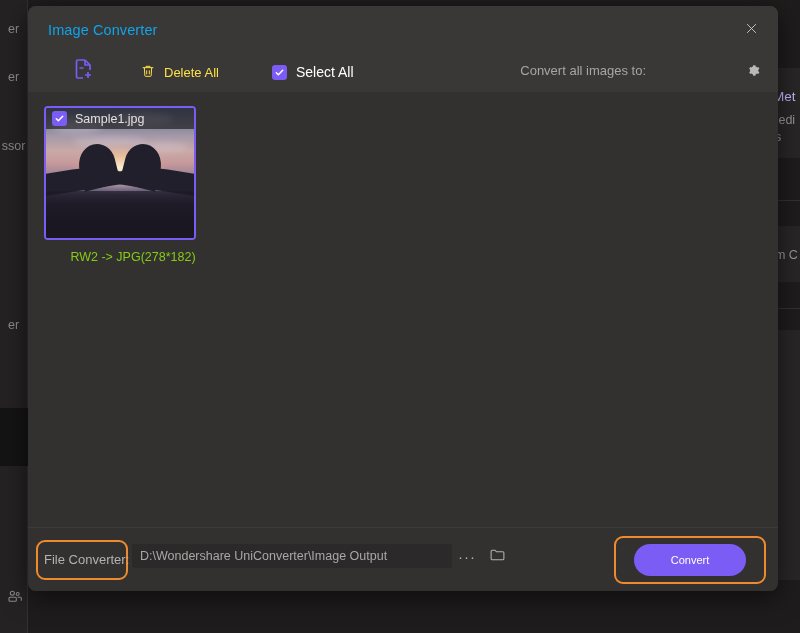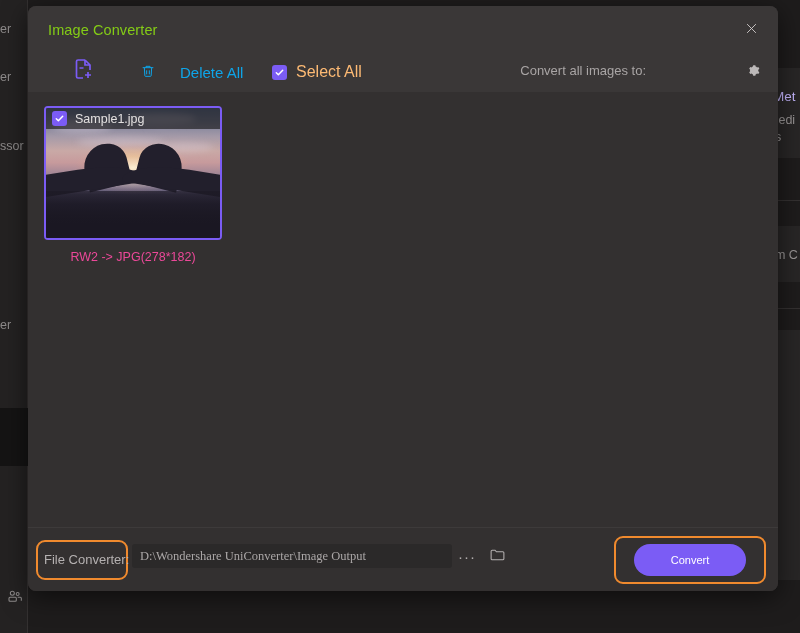--- a/index.html
+++ b/index.html
@@ -15,21 +15,21 @@
   .app-bg { position: absolute; inset: 0; background: #1e1c1c; }
 
   .bg-sidebar {
     position: absolute; left: 0; top: 0; width: 28px; height: 633px;
     background: #242222;
     border-right: 1px solid #343131;
   }
   .bg-side-label {
     position: absolute; left: 0; width: 28px;
     color: #8d8a8a; font-size: 12.5px; white-space: nowrap;
-    text-align: left; padding-right: 1px;
+    text-align: center; padding-right: 1px;
     overflow: hidden;
   }
   .bg-side-active {
     position: absolute; left: 0; width: 28px; height: 58px;
     background: #151414;
   }
   .bg-people-icon {
     position: absolute; left: 6px; top: 588px;
     width: 18px; height: 16px; color: #8d8a8a;
   }
@@ -58,44 +58,44 @@
     box-shadow: 0 6px 26px rgba(0,0,0,0.55);
     overflow: hidden;
   }
 
   .dlg-header {
     position: absolute; left: 0; top: 0; width: 100%; height: 86px;
     background: #3a3737;
   }
   .dlg-title {
     position: absolute; left: 20px; top: 16px;
-    font-size: 14.5px; color: #84cc16;
+    font-size: 14.5px; color: #0ea5e9;
     letter-spacing: .1px;
   }
   .dlg-close {
     position: absolute; right: 12px; top: 10px;
     width: 30px; height: 28px;
     display: flex; align-items: center; justify-content: center;
     color: #cdc9c9; border-radius: 4px;
   }
   .tb-addfile {
     position: absolute; left: 40px; top: 50px;
     width: 30px; height: 30px;
     display: flex; align-items: center; justify-content: center;
     color: #7b5cf5;
   }
   .tb-delete {
     position: absolute; left: 112px; top: 54px;
-    height: 24px; display: flex; align-items: center; gap: 24px;
-    color: #0ea5e9; font-size: 15px;
+    height: 24px; display: flex; align-items: center; gap: 8px;
+    color: #fde047; font-size: 13px;
   }
   .tb-selectall {
     position: absolute; left: 244px; top: 54px;
     height: 24px; display: flex; align-items: center; gap: 9px;
-    color: #fdba74; font-size: 16px;
+    color: #ffffff; font-size: 14px;
   }
   .chk {
     width: 15px; height: 15px; border-radius: 3px;
     background: #7b5cf5;
     display: flex; align-items: center; justify-content: center;
     flex: 0 0 auto;
   }
   .chk svg { width: 11px; height: 11px; }
 
   .tb-convert-to {
@@ -125,21 +125,21 @@
     position: absolute; left: 0; top: 86px; right: 0; bottom: 64px;
     background: #333030;
     padding: 14px 16px;
     overflow: hidden;
   }
   .file-grid { display: flex; flex-wrap: wrap; gap: 14px; }
 
   .file-card { width: 178px; }
   .thumb-wrap {
     position: relative;
-    width: 178px; height: 134px;
+    width: 152px; height: 134px;
     border: 2px solid #7b5cf5;
     border-radius: 4px;
     overflow: hidden;
     background: #000;
   }
   .thumb-img {
     position: absolute; inset: 0;
     background:
       radial-gradient(ellipse 42% 26% at 50% 46%, rgba(255,243,214,0.95) 0%, rgba(255,214,150,0.55) 34%, rgba(255,170,120,0.12) 62%, rgba(0,0,0,0) 80%),
       linear-gradient(to bottom,
@@ -199,21 +199,21 @@
     background: rgba(20,18,18,0.62);
     display: flex; align-items: center; gap: 8px;
     padding: 0 6px;
   }
   .thumb-name {
     color: #e3e0e0; font-size: 12.5px;
     white-space: nowrap; overflow: hidden; text-overflow: ellipsis;
   }
   .file-caption {
     margin-top: 10px; text-align: center;
-    color: #ec4899; font-size: 12.5px;
+    color: #84cc16; font-size: 12.5px;
   }
 
   
   .dlg-footer {
     position: absolute; left: 0; bottom: 0; width: 100%; height: 64px;
     background: #333030;
     border-top: 1px solid #3d3a3a;
   }
   .hl-ring {
     position: absolute;
@@ -226,21 +226,21 @@
   .footer-label {
     position: absolute; left: 16px; top: 24px;
     color: #b5b1b1; font-size: 13px;
   }
   .path-input {
     position: absolute; left: 104px; top: 16px;
     width: 320px; height: 24px;
     background: #2b2929;
     border: none; border-radius: 3px;
     color: #aba7a7; font-size: 12.5px;
-    font-family: Liberation Serif, serif;
+    font-family: Liberation Sans, sans-serif;
     padding: 0 8px;
   }
   .dots-btn {
     position: absolute; left: 428px; top: 18px;
     width: 22px; height: 20px;
     display: flex; align-items: center; justify-content: center;
     color: #b0acac; font-size: 15px; letter-spacing: 1px;
   }
   .folder-btn {
     position: absolute; left: 458px; top: 18px;

